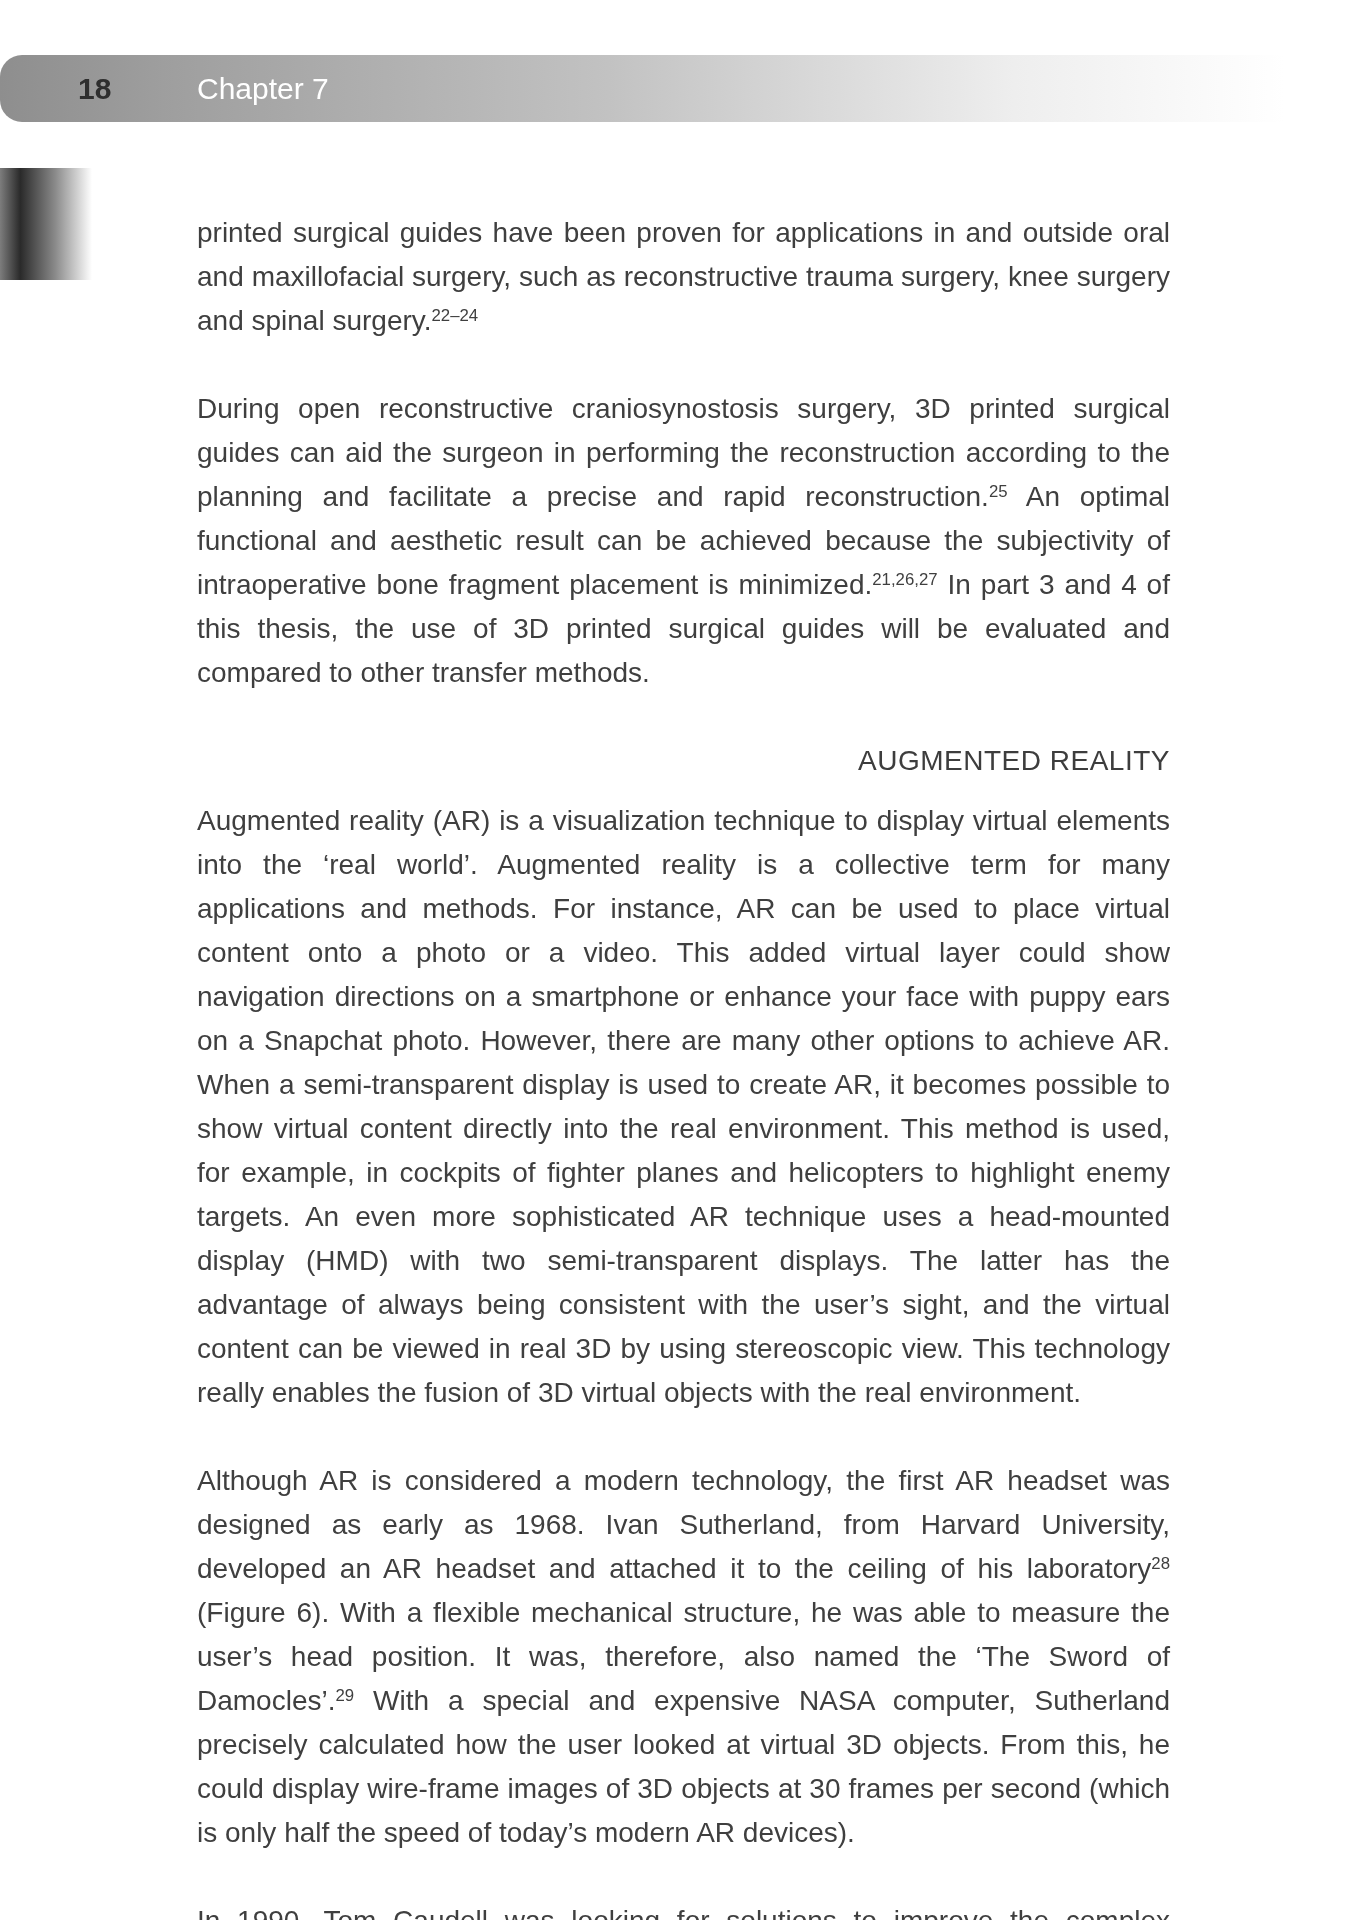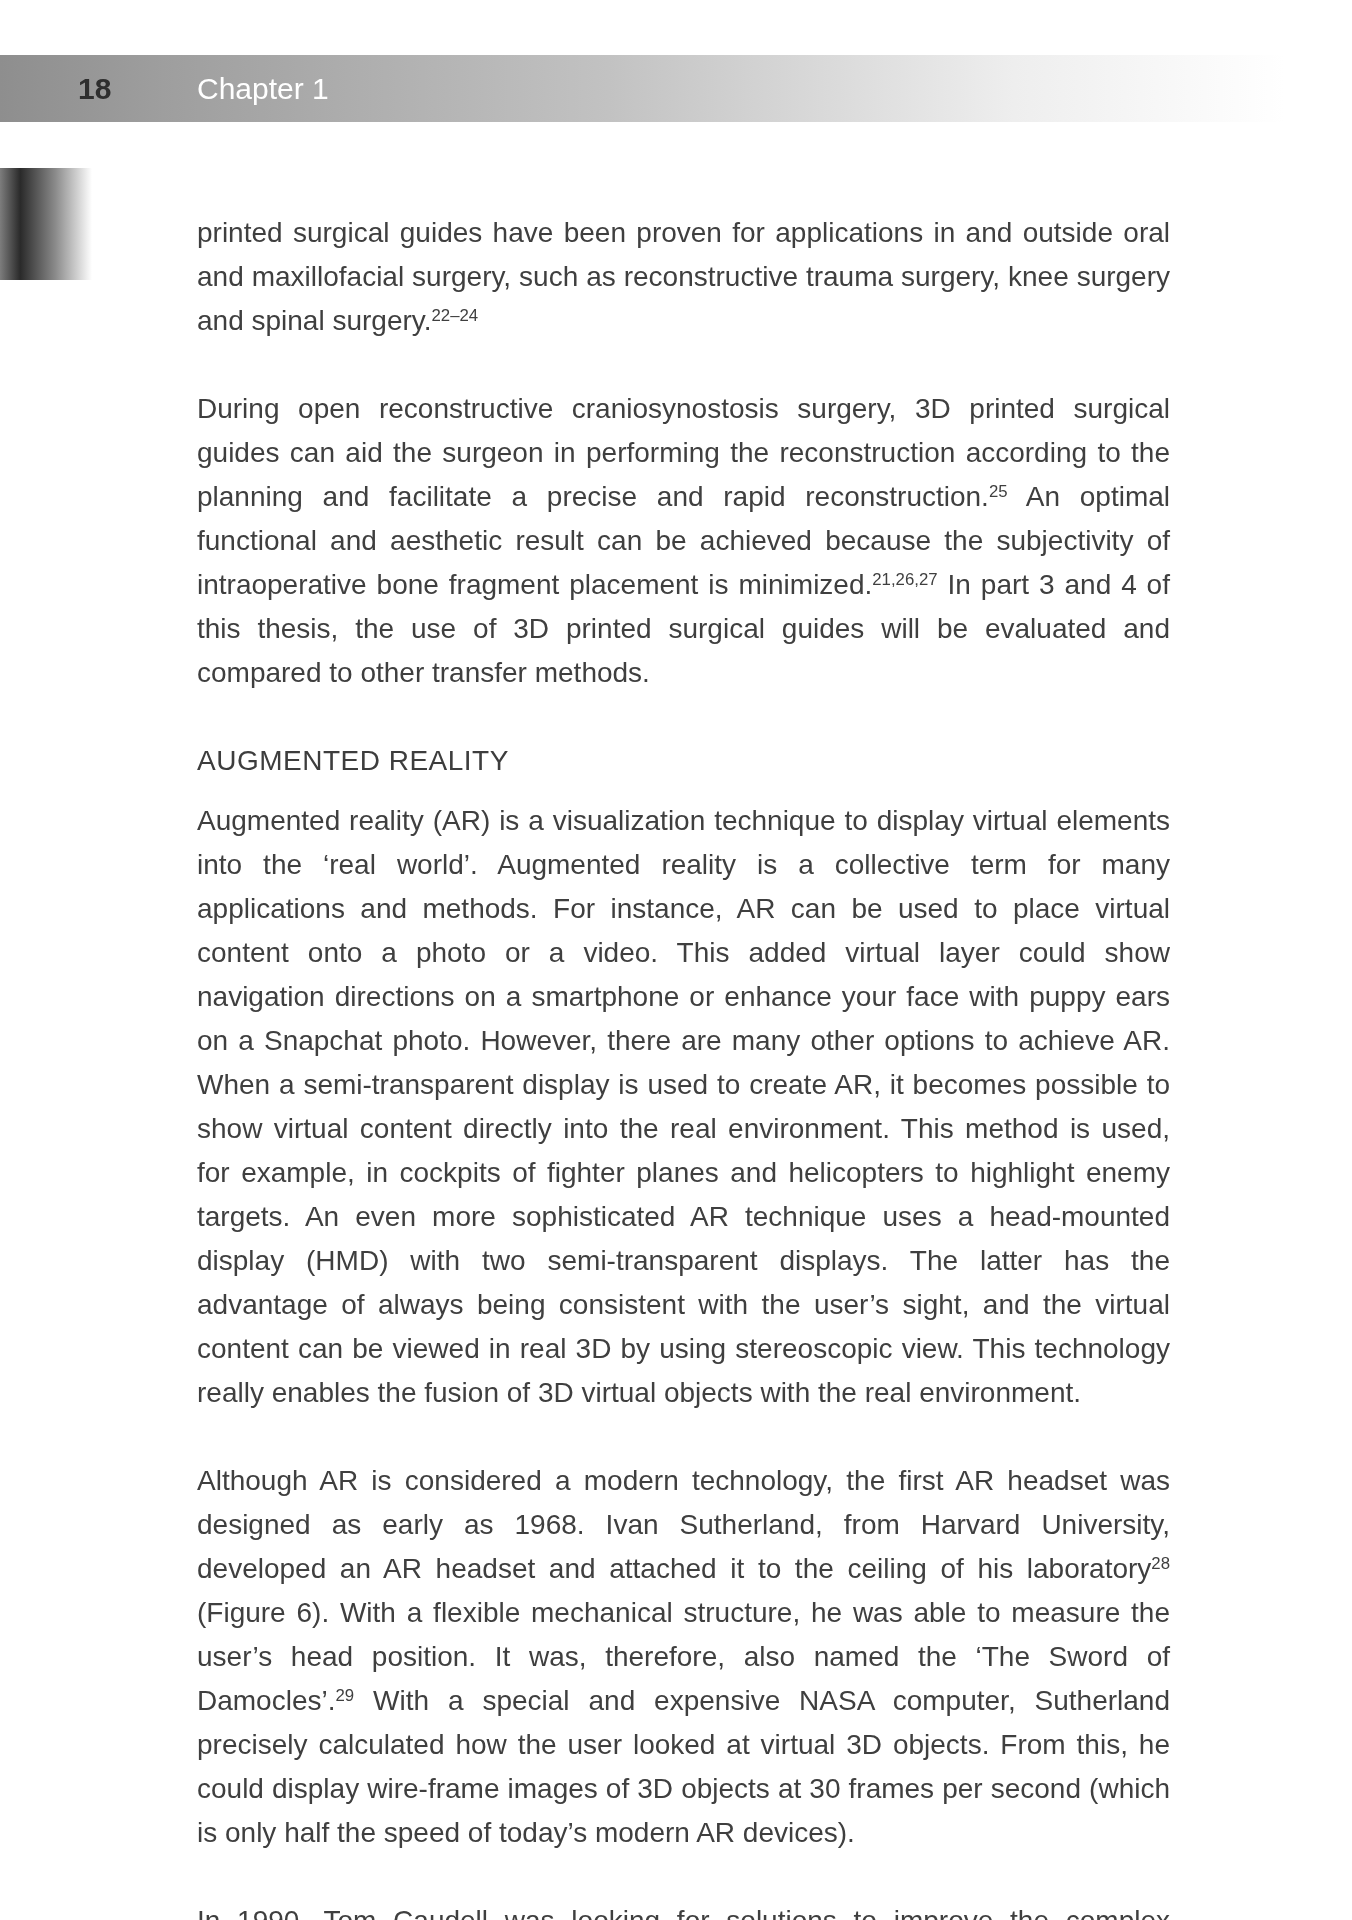--- a/index.html
+++ b/index.html
@@ -15,20 +15,21 @@
     background: #ffffff;
     overflow: hidden;
   }
   .chapter-band {
     position: absolute;
     top: 55px;
     left: 0;
     width: 100%;
     height: 67px;
     background: linear-gradient(to right, #8e8e8e 0%, #9e9e9e 12%, #c2c2c2 45%, #eeeeee 75%, #ffffff 95%);
+    border-radius: 22px;
   }
   .page-number {
     position: absolute;
     left: 78px;
     top: 50%;
     transform: translateY(-50%);
     font-size: 30px;
     font-weight: 700;
     color: #2e2e2e;
   }
@@ -65,38 +66,38 @@
   .para:last-child {
     margin-bottom: 0;
   }
   .section-heading {
     margin: 0;
     font-size: 28px;
     line-height: 44px;
     font-weight: 400;
     letter-spacing: 0.5px;
     color: #3d3d3d;
-    text-align: left;
+    text-align: right;
   }
   sup {
     font-size: 0.6em;
     line-height: 0;
     vertical-align: baseline;
     position: relative;
     top: -0.55em;
   }
 </style>
 </head>
 <body>
 
 <div class="page">
 
   <header class="chapter-band">
     <span class="page-number">18</span>
-    <span class="chapter-title">Chapter 1</span>
+    <span class="chapter-title">Chapter 7</span>
   </header>
 
   <div class="margin-gradient"></div>
 
   <main class="page-body">
     <div id="content-blocks">
         <p class="para">printed surgical guides have been proven for applications in and outside oral and maxillofacial surgery, such as reconstructive trauma surgery, knee surgery and spinal surgery.<sup>22–24</sup></p>
         <p class="para">During open reconstructive craniosynostosis surgery, 3D printed surgical guides can aid the surgeon in performing the reconstruction according to the planning and facilitate a precise and rapid reconstruction.<sup>25</sup> An optimal functional and aesthetic result can be achieved because the subjectivity of intraoperative bone fragment placement is minimized.<sup>21,26,27</sup> In part 3 and 4 of this thesis, the use of 3D printed surgical guides will be evaluated and compared to other transfer methods.</p>
         <h2 class="section-heading">AUGMENTED REALITY</h2>
         <p class="para">Augmented reality (AR) is a visualization technique to display virtual elements into the ‘real world’. Augmented reality is a collective term for many applications and methods. For instance, AR can be used to place virtual content onto a photo or a video. This added virtual layer could show navigation directions on a smartphone or enhance your face with puppy ears on a Snapchat photo. However, there are many other options to achieve AR. When a semi-transparent display is used to create AR, it becomes possible to show virtual content directly into the real environment. This method is used, for example, in cockpits of fighter planes and helicopters to highlight enemy targets. An even more sophisticated AR technique uses a head-mounted display (HMD) with two semi-transparent displays. The latter has the advantage of always being consistent with the user’s sight, and the virtual content can be viewed in real 3D by using stereoscopic view. This technology really enables the fusion of 3D virtual objects with the real environment.</p>

